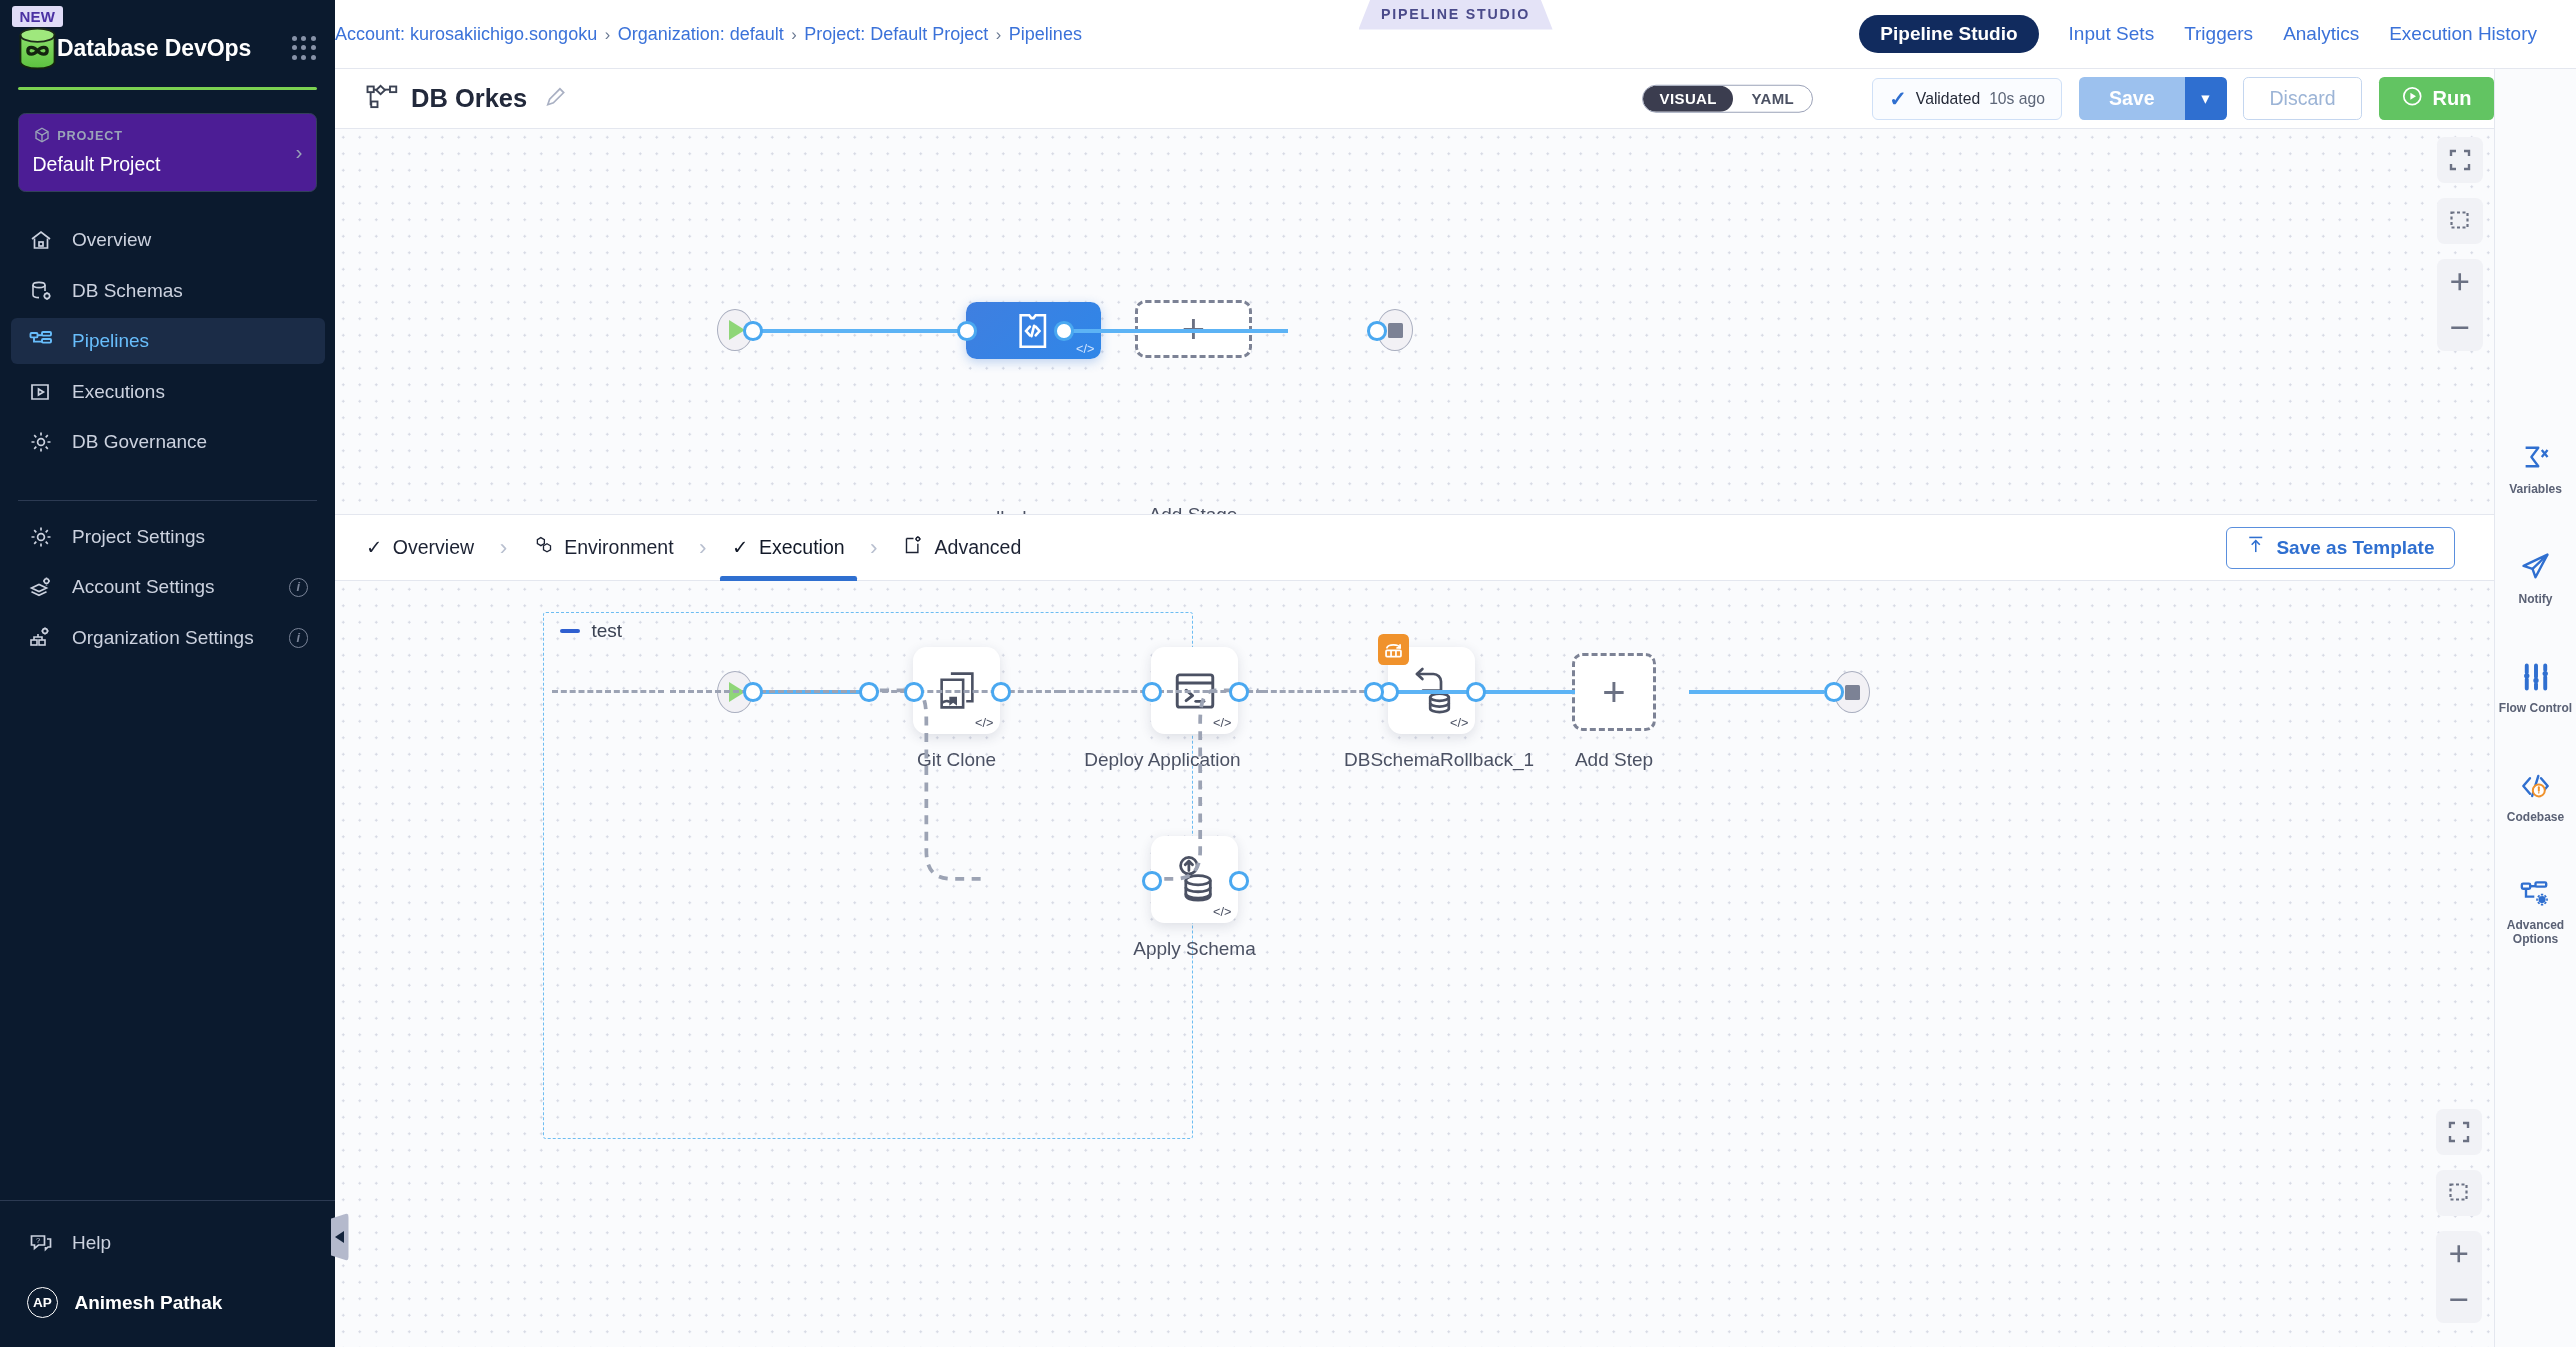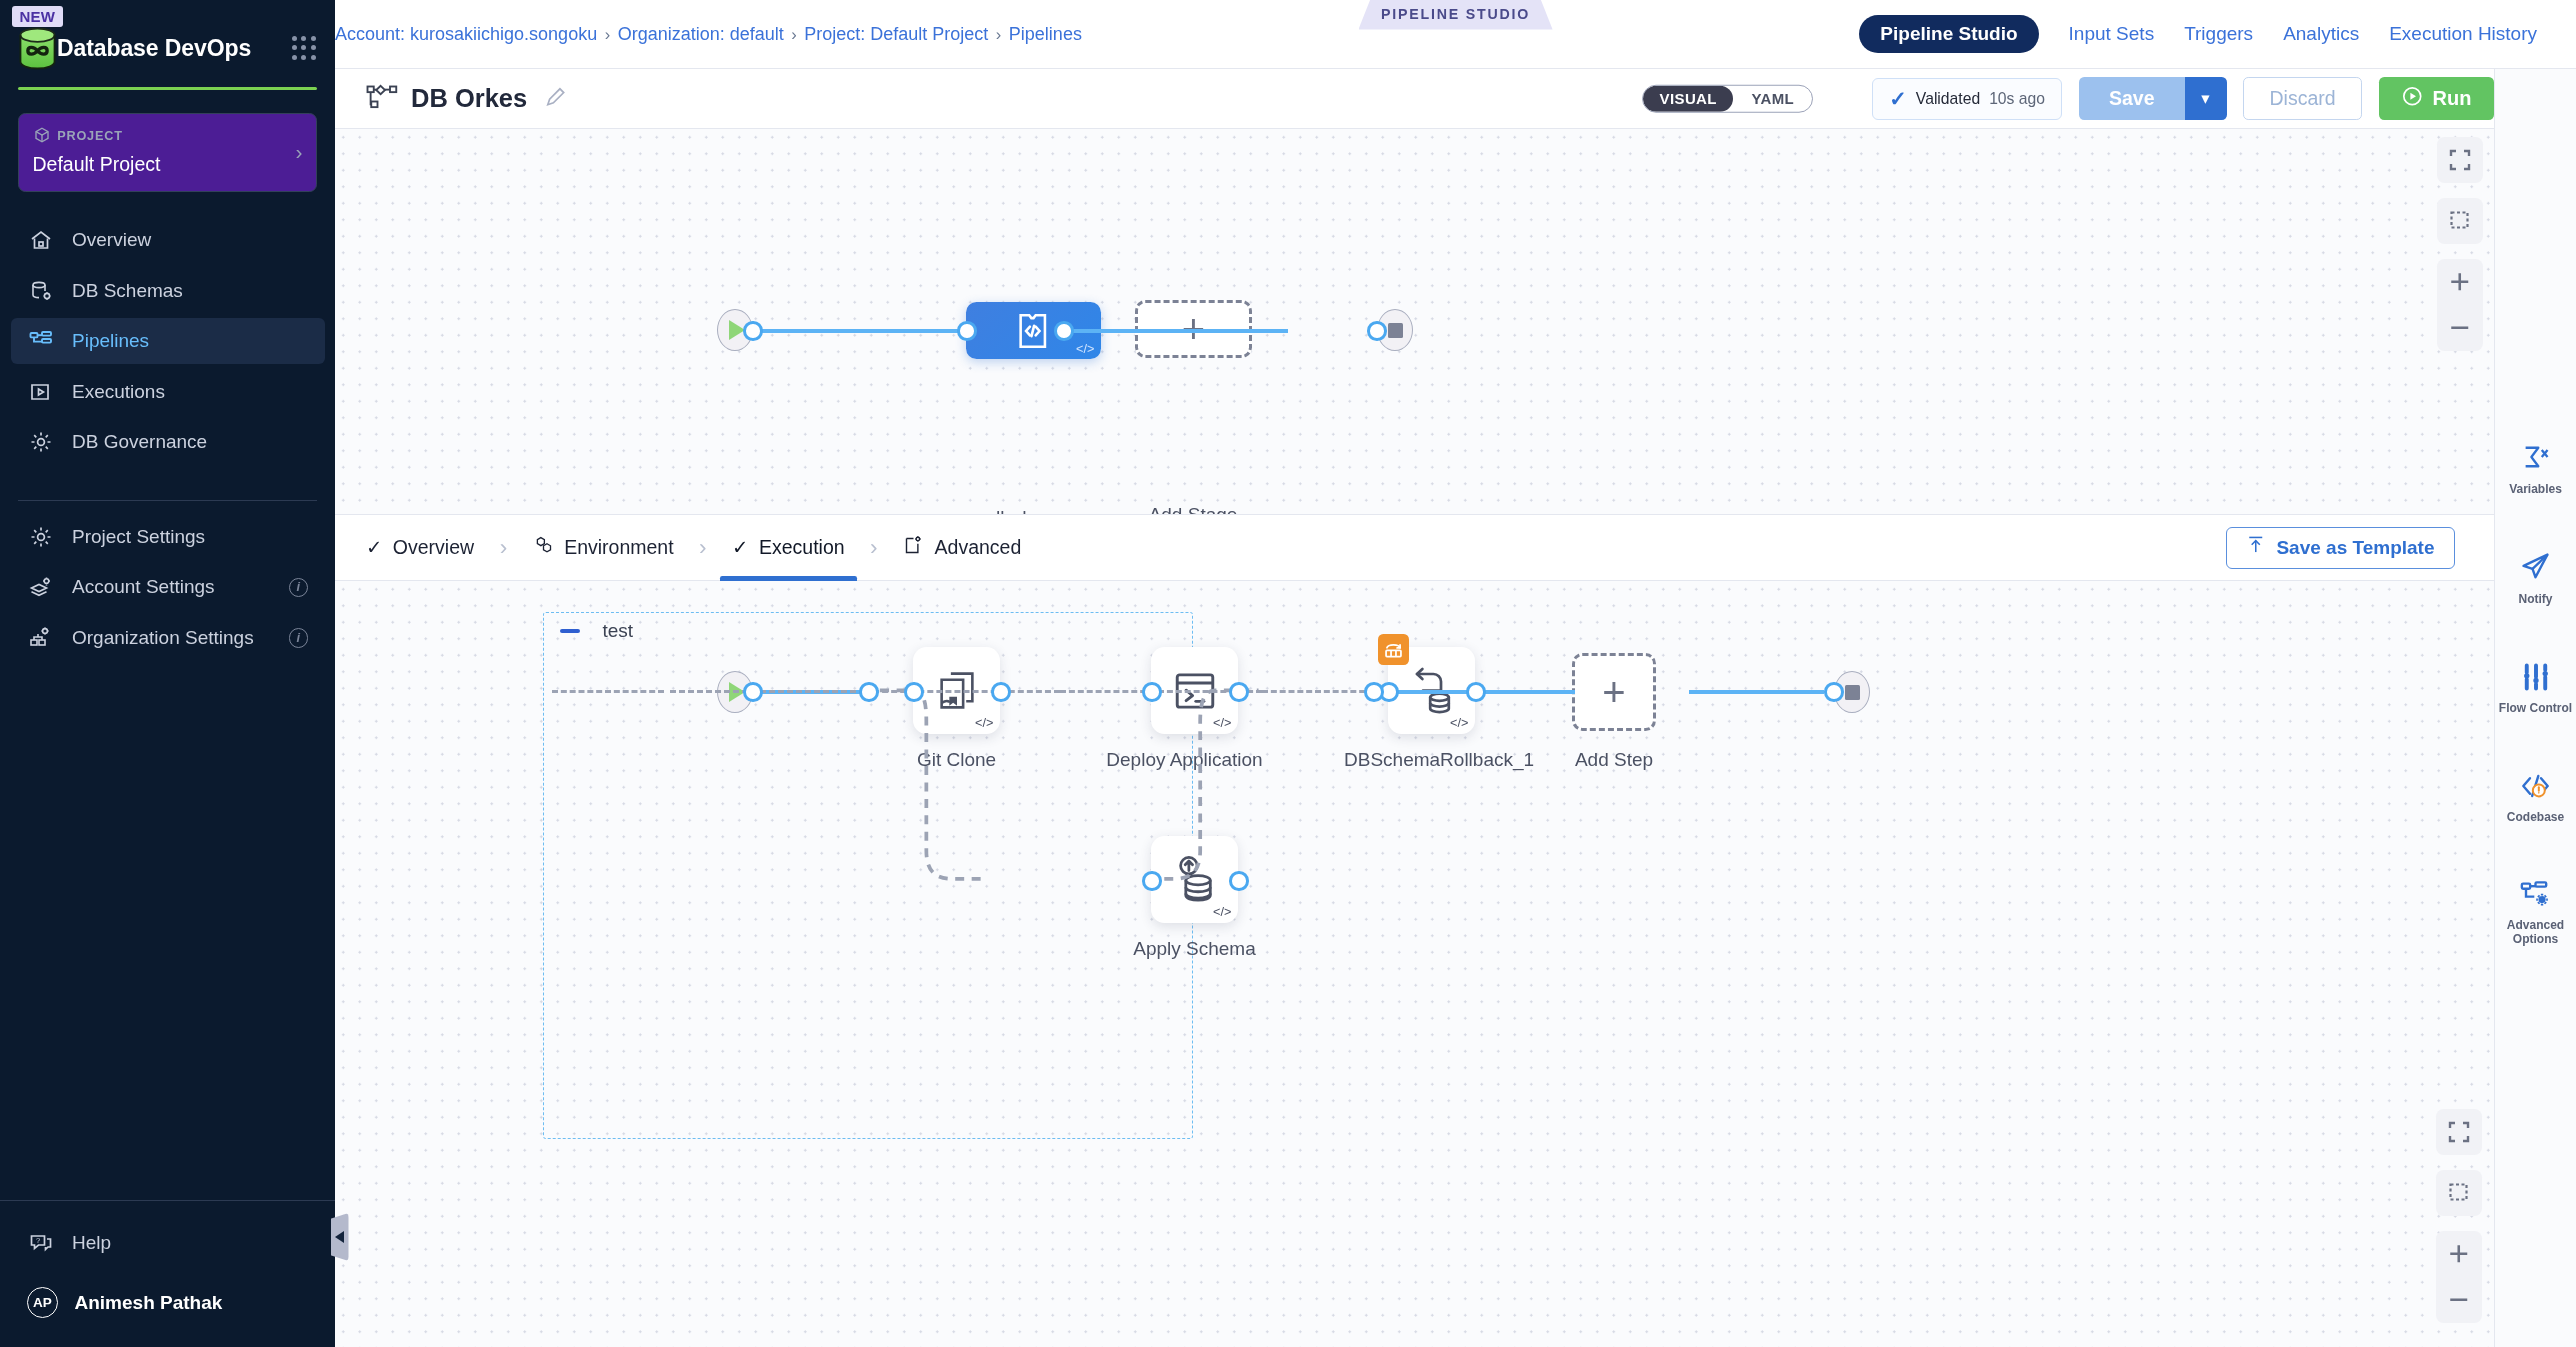--- a/index.html
+++ b/index.html
@@ -142,21 +142,21 @@
     box-shadow: 0 3.7px 12px rgba(35,45,75,.13);
     display:flex;align-items:center;justify-content:center; cursor:pointer;
   }
   .step-node .code-badge { position:absolute; right:6.7px; bottom:4.5px; color:#4b5163; font-size:12.7px;}
   .rollback-badge {
     position:absolute; left:-10.5px; top:-13.5px; width:31px;height:31px;border-radius:5.2px;
     background:#f0922c; display:flex;align-items:center;justify-content:center;
   }
 
   .group-box { position:absolute; border:1.9px dashed #6dbdf2; border-radius:3px; }
-  .group-head { position:absolute; display:flex; align-items:center; gap:23px; font-size:19px; color:#3b4253;}
+  .group-head { position:absolute; display:flex; align-items:center; gap:12px; font-size:19px; color:#3b4253;}
   .group-minus { width:19.5px;height:3.7px;background:#2f5fd0;border-radius:2.2px;}
 
   
   .steptabs { height: 66px; display:flex; align-items:center; padding: 0 31px; background:#fff; border-bottom:0.7px solid #e4e7ef; position:relative;}
   .steptab { display:flex; align-items:center; gap:10.5px; font-size:19.5px; color:#1c2233; height:66px; cursor:pointer; position:relative;}
   .steptab.active { color:#111827; font-weight:500; }
   .steptab.active::after { content:""; position:absolute; left:-12px; right:-12px; bottom:0; height:4.5px; background:#2f6fd0; border-radius:2.2px 2.2px 0 0;}
   .steptab-sep { color:#b9c0d0; font-size:22.5px; margin: 0 25.5px; }
   .save-template {
     margin-left:auto; display:flex; align-items:center; gap:10.5px;
@@ -579,21 +579,21 @@
         <svg width="42" height="42" viewBox="0 0 26 26" fill="none" stroke="#4b5163" stroke-width="1.8">
           <rect x="2" y="3" width="22" height="20" rx="1.5"></rect>
             <path d="M2 8 h22"></path>
           <path d="M7.5 12.5 L11.5 15.8 L7.5 19" stroke-linecap="round" stroke-linejoin="round"></path>
           <path d="M13.5 19.4 h5" stroke-linecap="round"></path>
         </svg>
         <span class="code-badge">&lt;/&gt;</span>
       </div>
       <div class="port" style="left:807px; top:101px;"></div>
       <div class="port" style="left:894px; top:101px;"></div>
-      <div class="node-label" style="left:752px; top:166px; width:195px;">Deploy Application</div>
+      <div class="node-label" style="left:730px; top:166px; width:195px;">Deploy Application</div>
 
       <div class="step-node" style="left:1053px; top:66px;">
         <div class="rollback-badge">
           <svg width="21" height="21" viewBox="0 0 24 24" fill="none" stroke="#ffffff" stroke-width="2">
             <path d="M4.5 10 C6 5.5 18 5.5 19.5 10" stroke-linecap="round"></path>
             <path d="M19.5 6.8 V10.2 H16.1" stroke-linecap="round" stroke-linejoin="round"></path>
             <rect x="3.5" y="13" width="17" height="7" rx="1"></rect>
             <path d="M9.2 13v7M14.8 13v7"></path>
           </svg>
         </div>

